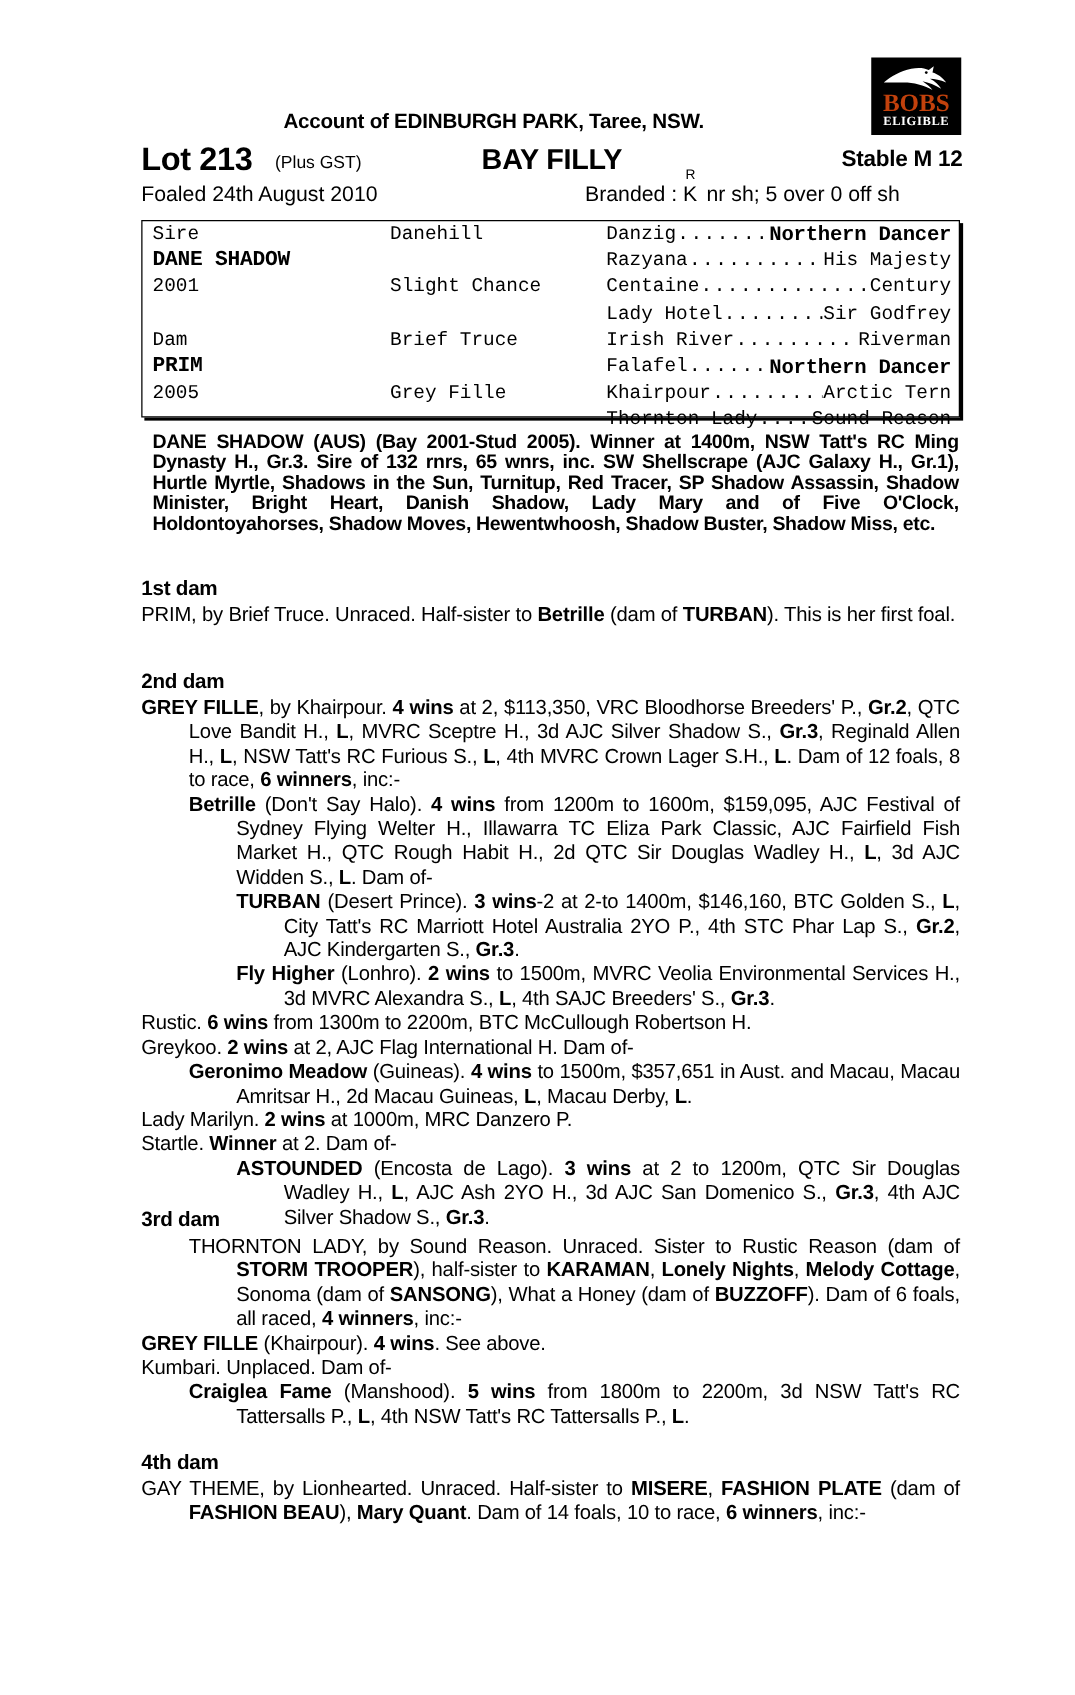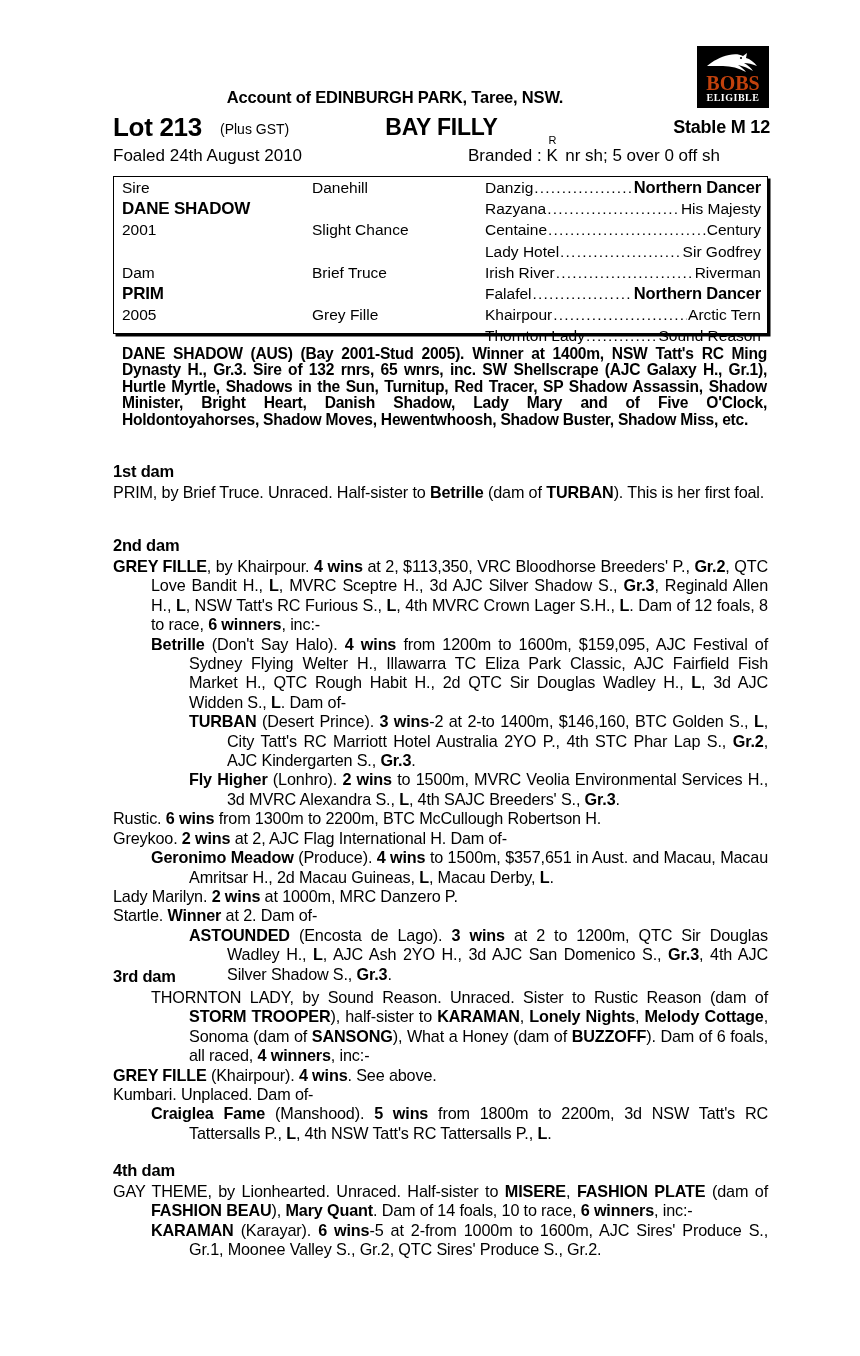--- a/index.html
+++ b/index.html
@@ -152,20 +152,21 @@
   .ped {
     position: absolute;
     left: 113px;
     top: 176px;
     width: 655px;
     height: 158px;
     border: 1px solid #000;
     box-shadow: 2.5px 2.5px 0 #000;
     box-sizing: border-box;
     background: #fff;
+    font-family: Liberation Mono, monospace;
   }
   .ped-col {
     position: absolute;
     top: 0;
     height: 100%;
   }
   .ped-c1 { left: 8px; width: 160px; }
   .ped-c2 { left: 198px; width: 170px; }
   .ped-c3 { left: 371px; width: 276px; }
 
@@ -337,32 +338,31 @@
         <div class="para hang1"><span>PRIM, by Brief Truce. Unraced. Half-sister to </span><b>Betrille</b><span> (dam of </span><b>TURBAN</b><span>). This is her first foal.</span></div>
       </div>
       <div class="block" style="top: 536px;">
         <div class="dam-head">2nd dam</div>
         <div class="para hang1"><b>GREY FILLE</b><span>, by Khairpour. </span><b>4 wins</b><span> at 2, $113,350, VRC Bloodhorse Breeders' P., </span><b>Gr.2</b><span>, QTC Love Bandit H., </span><b>L</b><span>, MVRC Sceptre H., 3d AJC Silver Shadow S., </span><b>Gr.3</b><span>, Reginald Allen H., </span><b>L</b><span>, NSW Tatt's RC Furious S., </span><b>L</b><span>, 4th MVRC Crown Lager S.H., </span><b>L</b><span>. Dam of 12 foals, 8 to race, </span><b>6 winners</b><span>, inc:-</span></div>
         <div class="para hang2"><b>Betrille</b><span> (Don't Say Halo). </span><b>4 wins</b><span> from 1200m to 1600m, $159,095, AJC Festival of Sydney Flying Welter H., Illawarra TC Eliza Park Classic, AJC Fairfield Fish Market H., QTC Rough Habit H., 2d QTC Sir Douglas Wadley H., </span><b>L</b><span>, 3d AJC Widden S., </span><b>L</b><span>. Dam of-</span></div>
         <div class="para hang3"><b>TURBAN</b><span> (Desert Prince). </span><b>3 wins</b><span>-2 at 2-to 1400m, $146,160, BTC Golden S., </span><b>L</b><span>, City Tatt's RC Marriott Hotel Australia 2YO P., 4th STC Phar Lap S., </span><b>Gr.2</b><span>, AJC Kindergarten S., </span><b>Gr.3</b><span>.</span></div>
         <div class="para hang3"><b>Fly Higher</b><span> (Lonhro). </span><b>2 wins</b><span> to 1500m, MVRC Veolia Environmental Services H., 3d MVRC Alexandra S., </span><b>L</b><span>, 4th SAJC Breeders' S., </span><b>Gr.3</b><span>.</span></div>
         <div class="para hang1 nojust"><span>Rustic. </span><b>6 wins</b><span> from 1300m to 2200m, BTC McCullough Robertson H.</span></div>
         <div class="para hang1 nojust"><span>Greykoo. </span><b>2 wins</b><span> at 2, AJC Flag International H. Dam of-</span></div>
-        <div class="para hang2"><b>Geronimo Meadow</b><span> (Produce). </span><b>4 wins</b><span> to 1500m, $357,651 in Aust. and Macau, Macau Amritsar H., 2d Macau Guineas, </span><b>L</b><span>, Macau Derby, </span><b>L</b><span>.</span></div>
+        <div class="para hang2"><b>Geronimo Meadow</b><span> (Guineas). </span><b>4 wins</b><span> to 1500m, $357,651 in Aust. and Macau, Macau Amritsar H., 2d Macau Guineas, </span><b>L</b><span>, Macau Derby, </span><b>L</b><span>.</span></div>
         <div class="para hang1 nojust"><span>Lady Marilyn. </span><b>2 wins</b><span> at 1000m, MRC Danzero P.</span></div>
         <div class="para hang1 nojust"><span>Startle. </span><b>Winner</b><span> at 2. Dam of-</span></div>
         <div class="para hang3"><b>ASTOUNDED</b><span> (Encosta de Lago). </span><b>3 wins</b><span> at 2 to 1200m, QTC Sir Douglas Wadley H., </span><b>L</b><span>, AJC Ash 2YO H., 3d AJC San Domenico S., </span><b>Gr.3</b><span>, 4th AJC Silver Shadow S., </span><b>Gr.3</b><span>.</span></div>
       </div>
       <div class="block" style="top: 967px;">
         <div class="dam-head">3rd dam</div>
         <div class="para hang2"><span>THORNTON LADY, by Sound Reason. Unraced. Sister to Rustic Reason (dam of </span><b>STORM TROOPER</b><span>), half-sister to </span><b>KARAMAN</b><span>, </span><b>Lonely Nights</b><span>, </span><b>Melody Cottage</b><span>, Sonoma (dam of </span><b>SANSONG</b><span>), What a Honey (dam of </span><b>BUZZOFF</b><span>). Dam of 6 foals, all raced, </span><b>4 winners</b><span>, inc:-</span></div>
         <div class="para hang1 nojust"><b>GREY FILLE</b><span> (Khairpour). </span><b>4 wins</b><span>. See above.</span></div>
         <div class="para hang1 nojust"><span>Kumbari. Unplaced. Dam of-</span></div>
         <div class="para hang2"><b>Craiglea Fame</b><span> (Manshood). </span><b>5 wins</b><span> from 1800m to 2200m, 3d NSW Tatt's RC Tattersalls P., </span><b>L</b><span>, 4th NSW Tatt's RC Tattersalls P., </span><b>L</b><span>.</span></div>
       </div>
       <div class="block" style="top: 1161px;">
         <div class="dam-head">4th dam</div>
         <div class="para hang1"><span>GAY THEME, by Lionhearted. Unraced. Half-sister to </span><b>MISERE</b><span>, </span><b>FASHION PLATE</b><span> (dam of </span><b>FASHION BEAU</b><span>), </span><b>Mary Quant</b><span>. Dam of 14 foals, 10 to race, </span><b>6 winners</b><span>, inc:-</span></div>
-        <div class="para hang2"><b>KARAMAN</b><span> (Karayar). </span><b>6 wins</b><span>-5 at 2-from 1000m to 1600m, AJC Sires' Produce S., Gr.1, Moonee Valley S., Gr.2, QTC Sires' Produce S., Gr.2.</span></div>
       </div>
     </div>
 
 </div>
 
 </body></html>

